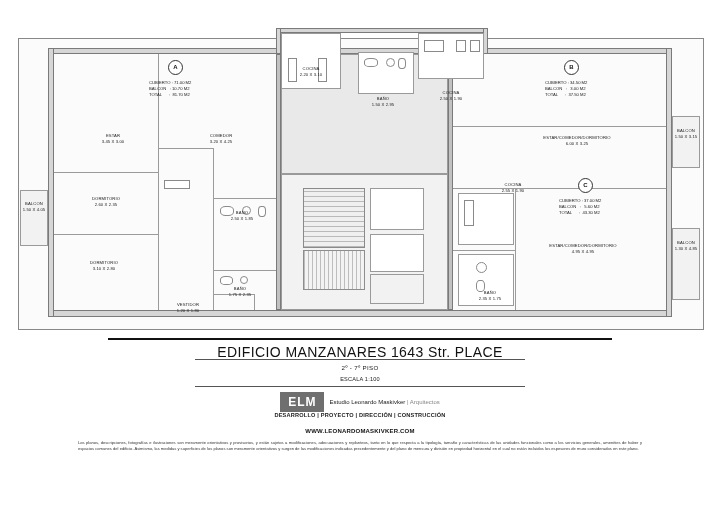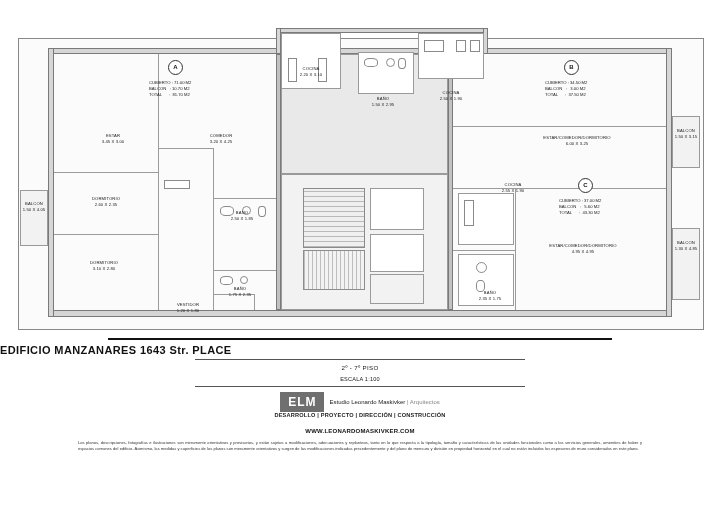--- a/index.html
+++ b/index.html
@@ -29,21 +29,21 @@
      border:1px solid #8d8d8d;box-sizing:border-box;}
   .stair{position:absolute;background:
      repeating-linear-gradient(0deg,#b9b9b9 0 1px,#efefef 1px 5px);
      border:1px solid #8a8a8a;box-sizing:border-box;}
   .fix{position:absolute;border:1px solid #8a8a8a;background:#fff;box-sizing:border-box;}
   .fix.r{border-radius:50%;}
   .fix.o{border-radius:40%;}
 
   
   .rule{position:absolute;background:#111;}
-  .t-title{position:absolute;width:100%;font-weight:bold;font-size:11px;letter-spacing:.4px;color:#111;}
+  .t-title{position:absolute;width:100%;text-align:center;font-weight:normal;font-size:14px;letter-spacing:.4px;color:#111;}
   .t-sub{position:absolute;width:100%;text-align:center;font-size:6.2px;color:#222;letter-spacing:.3px;}
   .t-small{position:absolute;width:100%;text-align:center;font-size:5.6px;color:#222;letter-spacing:.2px;}
   .logo-wrap{position:absolute;left:0;width:100%;text-align:center;}
   .logo{display:inline-block;vertical-align:middle;background:#6f6f6f;color:#fff;
     font-weight:bold;font-size:12px;letter-spacing:1px;padding:3px 7px 3px 8px;}
   .studio{display:inline-block;vertical-align:middle;font-size:6px;margin-left:6px;color:#222;}
   .studio .arq{color:#888;}
   .t-web{position:absolute;width:100%;text-align:center;font-size:6px;font-weight:bold;letter-spacing:.2px;color:#111;}
   .legal{position:absolute;left:78px;width:564px;text-align:justify;font-size:4.1px;line-height:6px;color:#333;}
 </style>

